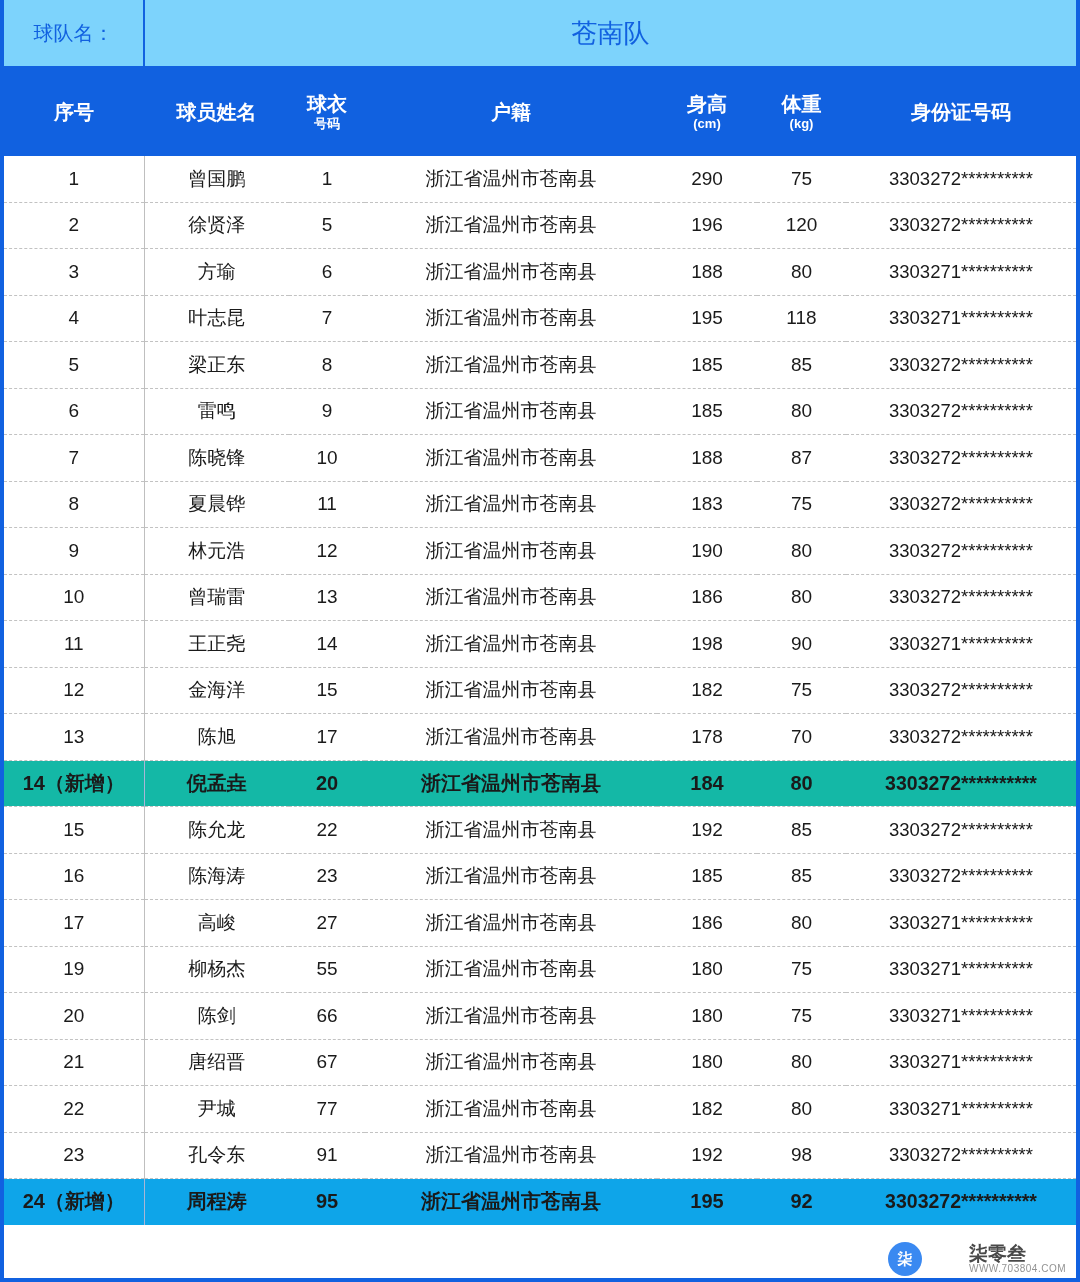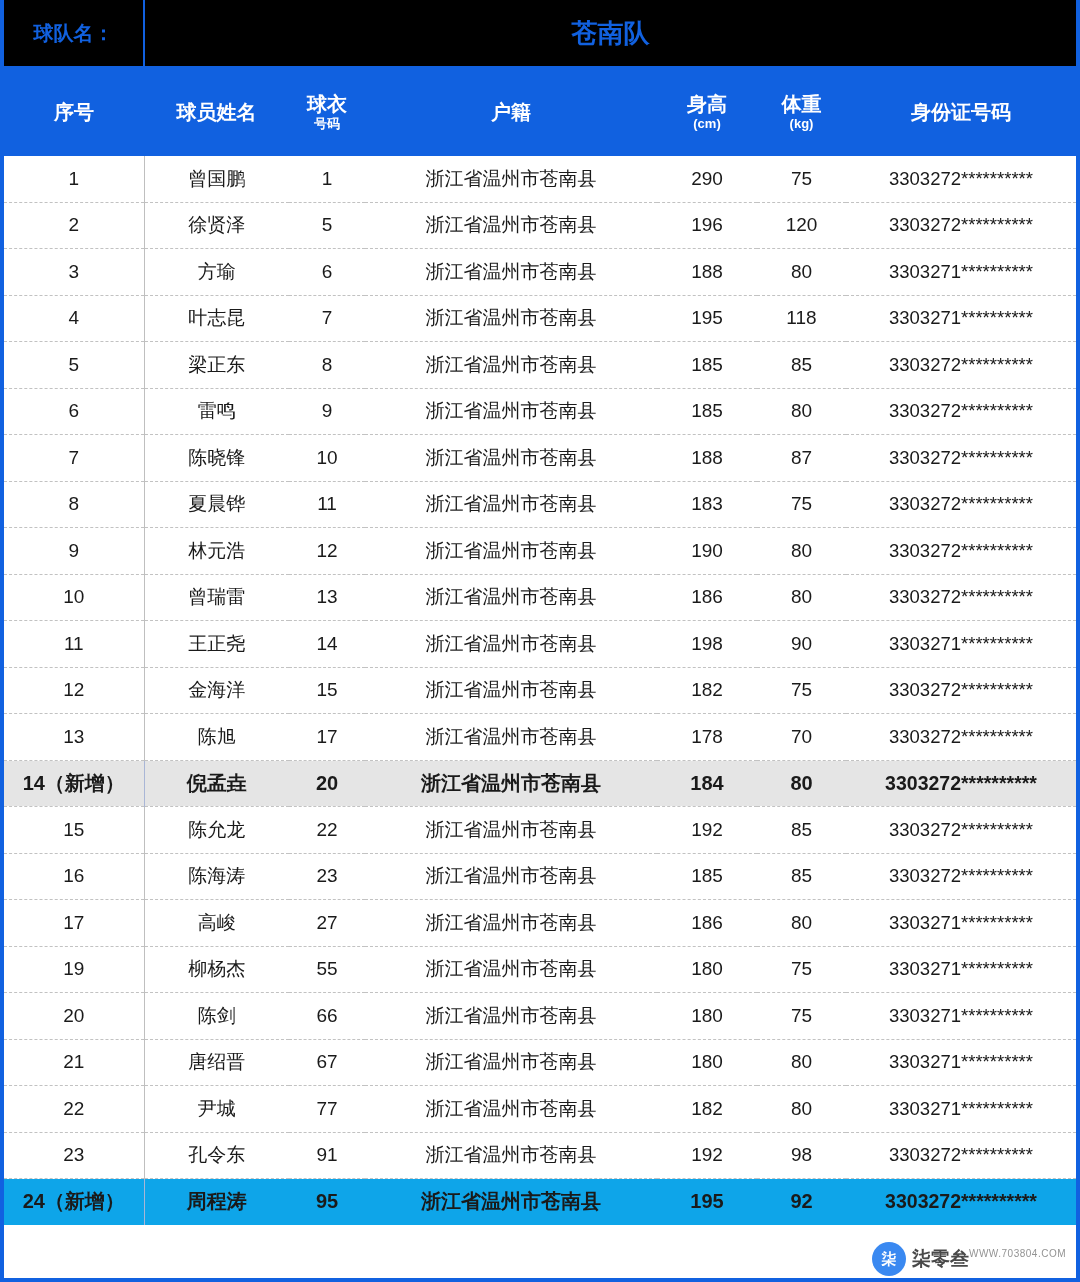--- a/index.html
+++ b/index.html
@@ -34,26 +34,26 @@
   col.c-shirt  { width: 76px; }
   col.c-home   { width: 292px; }
   col.c-height { width: 100px; }
   col.c-weight { width: 89px; }
   col.c-id     { width: 230px; }
 
   
   tr.title-row td {
     height: 64px;
     border-bottom: 2px solid #1161e0;
-    font-weight: bold;
+    font-weight: normal;
     font-size: 21px;
     color: #1161e0;
     text-align: center;
     vertical-align: middle;
-    background: #000000;
+    background: #7dd3fc;
   }
   tr.title-row td.title-label {
     border-right: 2px solid #1161e0;
     font-size: 20px;
   }
   tr.title-row td.title-value {
     font-size: 26px;
   }
 
   
@@ -85,21 +85,21 @@
     white-space: nowrap;
     overflow: hidden;
   }
   tbody tr td.col-idx {
     border-right: 1px solid #bfbfbf;
   }
   tbody tr:last-child td {
     border-bottom: none;
   }
   tbody tr.highlight td {
-    background: #e5e5e5;
+    background: #14b8a6;
     font-weight: bold;
     font-size: 20px;
   }
   tbody tr.highlight td.col-idx {
     border-right: 1px solid #a9b6d6;
   }
   tbody tr.highlight.last td {
     background: #0ea5e9;
     border-bottom: none;
   }
@@ -140,22 +140,23 @@
     background: #2a7ff0;
     color: #fff;
     font-size: 15px;
     font-weight: bold;
     display: flex;
     align-items: center;
     justify-content: center;
   }
   .wm-text {
     display: flex;
-    flex-direction: row;
+    flex-direction: column;
     line-height: 1.05;
+    margin-left: 41px;
   }
   .wm-main {
     font-size: 19px;
     font-weight: bold;
     color: #3a3a3a;
   }
   .wm-sub {
     font-size: 10px;
     color: #8a8a8a;
     letter-spacing: 0.5px;

